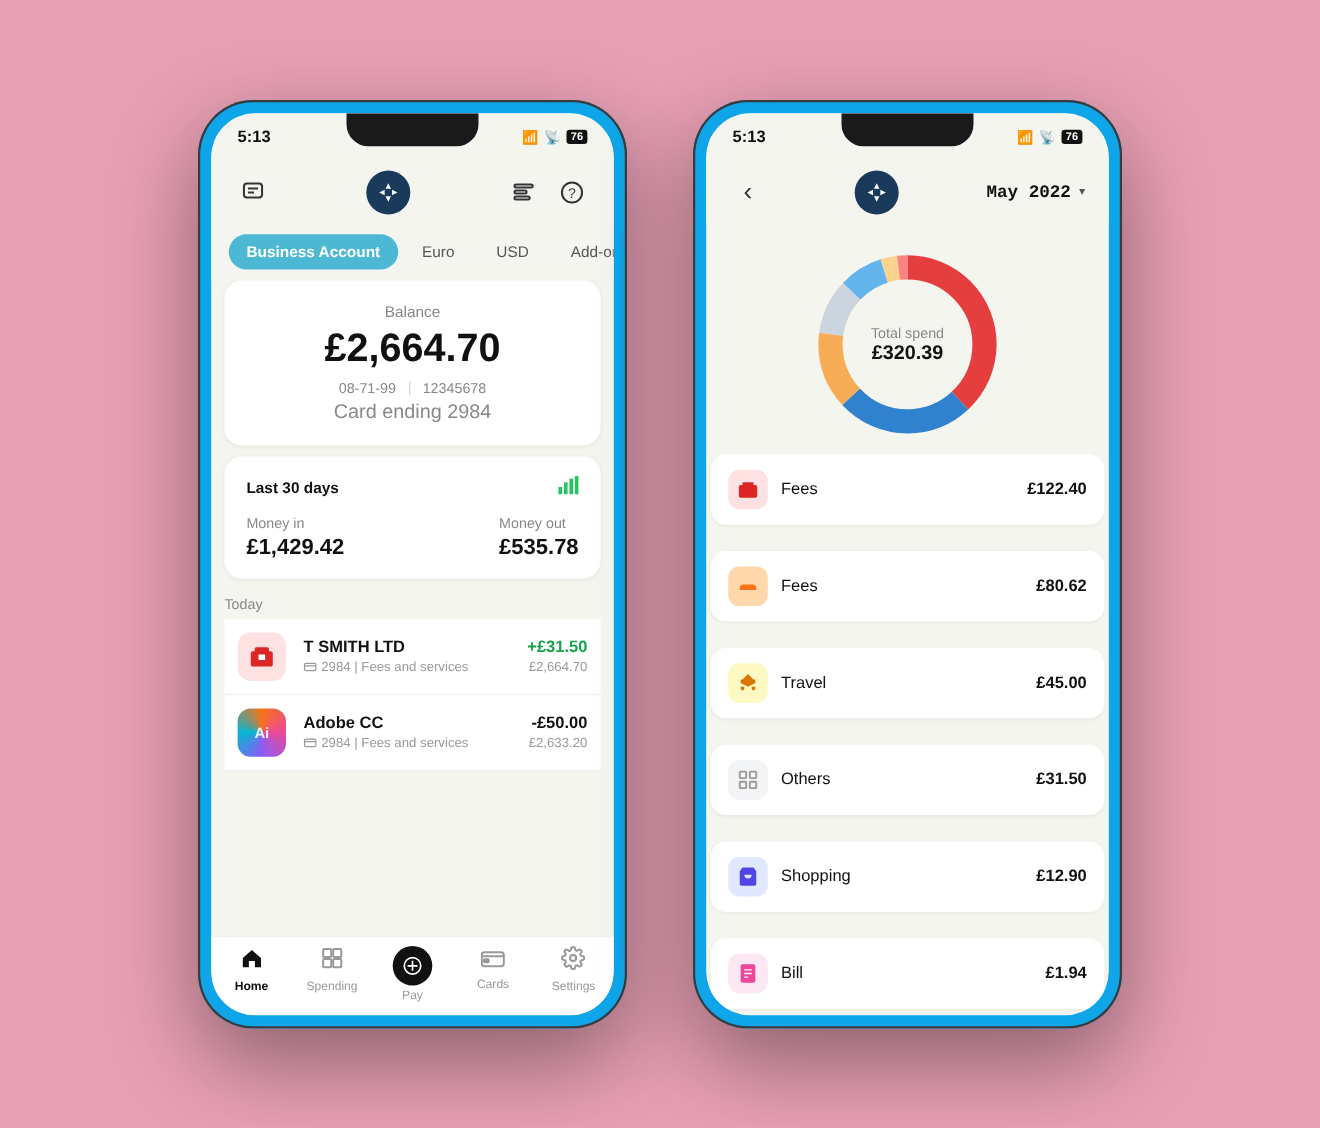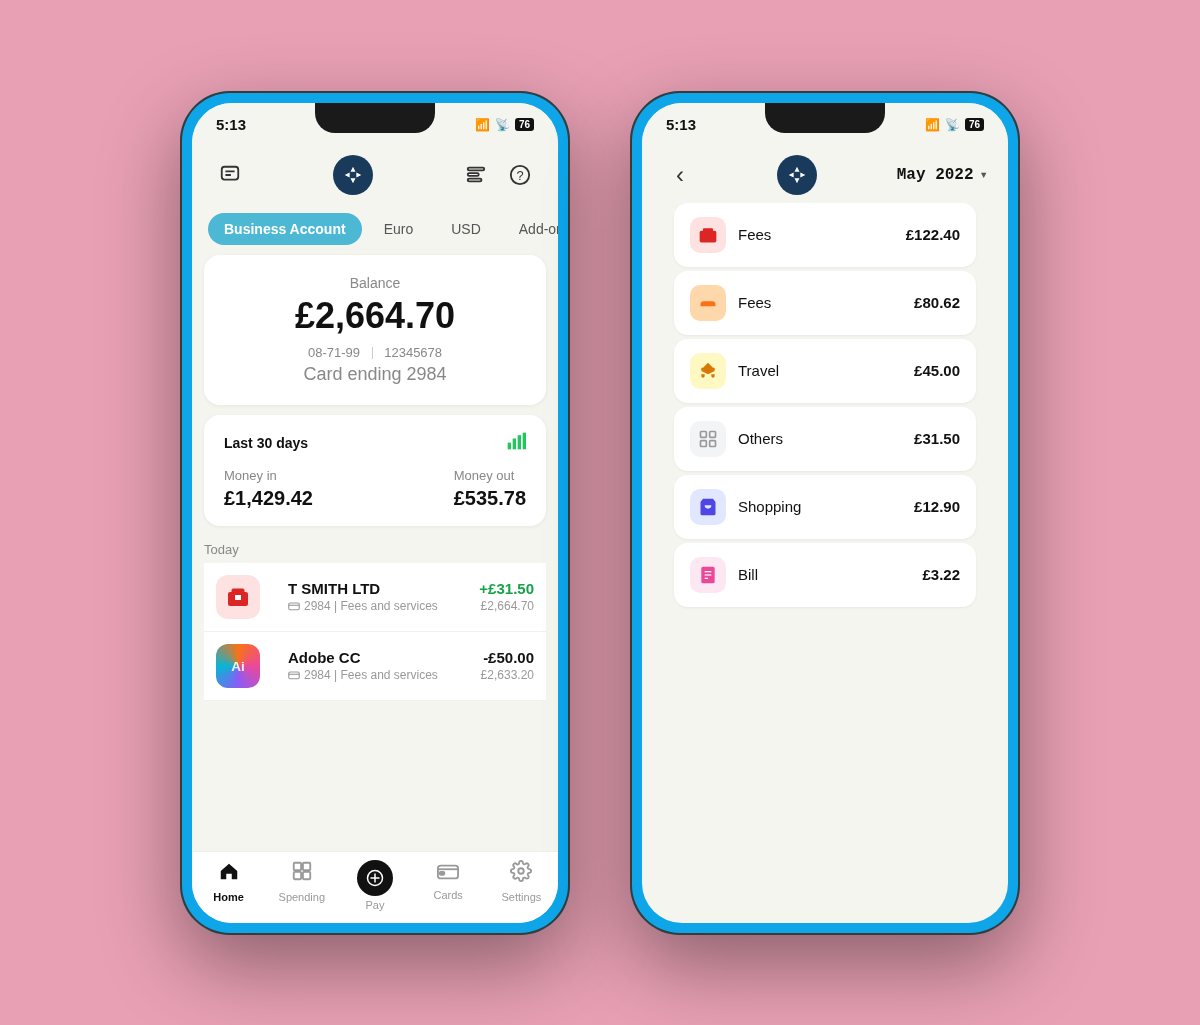--- a/index.html
+++ b/index.html
@@ -231,21 +231,21 @@
       color: #888;
       padding: 6px 0;
       background: #f5f5f0;
     }
     .transaction-item {
       display: flex;
       align-items: center;
       background: white;
       padding: 12px;
       border-bottom: 1px solid #f0f0f0;
-      gap: 28px;
+      gap: 16px;
     }
     .tx-avatar {
       width: 44px;
       height: 44px;
       border-radius: 12px;
       display: flex;
       align-items: center;
       justify-content: center;
       font-size: 20px;
       flex-shrink: 0;
@@ -344,24 +344,24 @@
       font-size: 13px;
       color: #888;
     }
     .donut-value {
       font-size: 18px;
       font-weight: 700;
       color: #111;
     }
 
     .category-list {
-      padding: 0 32px;
+      padding: 0 4px;
       display: flex;
       flex-direction: column;
-      gap: 4px;
+      gap: 24px;
       overflow-y: auto;
       flex: 1;
     }
     .category-item {
       background: white;
       border-radius: 14px;
       padding: 14px 16px;
       display: flex;
       align-items: center;
       gap: 12px;
@@ -628,20 +628,40 @@
         <svg width="20" height="20" viewBox="0 0 24 24" fill="white">
           <path d="M12 2L15 8H9L12 2ZM12 22L9 16H15L12 22ZM2 12L8 9V15L2 12ZM22 12L16 15V9L22 12Z"></path>
         </svg>
       </div>
       <div class="month-selector">
         <span>May 2022</span>
         <span class="chevron-down">▾</span>
       </div>
     </div>
 
+    <div class="donut-section">
+      <div class="donut-container">
+        <svg viewBox="0 0 180 180" width="180" height="180">
+
+          <circle cx="90" cy="90" r="70" fill="none" stroke="#e53e3e" stroke-width="22" stroke-dasharray="167.1 272.7" stroke-dashoffset="0" transform="rotate(-90 90 90)"></circle>
+          <circle cx="90" cy="90" r="70" fill="none" stroke="#3182ce" stroke-width="22" stroke-dasharray="109.9 329.9" stroke-dashoffset="-167.1" transform="rotate(-90 90 90)"></circle>
+          <circle cx="90" cy="90" r="70" fill="none" stroke="#f6ad55" stroke-width="22" stroke-dasharray="61.6 378.2" stroke-dashoffset="-277" transform="rotate(-90 90 90)"></circle>
+          <circle cx="90" cy="90" r="70" fill="none" stroke="#cbd5e0" stroke-width="22" stroke-dasharray="43.9 395.9" stroke-dashoffset="-338.6" transform="rotate(-90 90 90)"></circle>
+          <circle cx="90" cy="90" r="70" fill="none" stroke="#63b3ed" stroke-width="22" stroke-dasharray="35.1 404.7" stroke-dashoffset="-382.5" transform="rotate(-90 90 90)"></circle>
+          <circle cx="90" cy="90" r="70" fill="none" stroke="#fbd38d" stroke-width="22" stroke-dasharray="13.2 426.6" stroke-dashoffset="-417.6" transform="rotate(-90 90 90)"></circle>
+          <circle cx="90" cy="90" r="70" fill="none" stroke="#fc8181" stroke-width="22" stroke-dasharray="8.8 431" stroke-dashoffset="-430.8" transform="rotate(-90 90 90)"></circle>
+
+          <circle cx="90" cy="90" r="58" fill="#f5f5f0"></circle>
+        </svg>
+        <div class="donut-center">
+          <div class="donut-label">Total spend</div>
+          <div class="donut-value">£320.39</div>
+        </div>
+      </div>
+    </div>
 
     <div class="category-list">
 
       <div class="category-item">
         <div class="cat-icon red">
           <svg width="20" height="20" viewBox="0 0 24 24" fill="#dc2626">
               <rect x="2" y="7" width="20" height="14" rx="2"></rect>
               <rect x="6" y="4" width="12" height="5" rx="1"></rect>
             </svg>
         </div>
@@ -696,17 +716,17 @@
       <div class="category-item">
         <div class="cat-icon pink">
           <svg width="20" height="20" viewBox="0 0 24 24" fill="#ec4899">
               <rect x="4" y="2" width="16" height="20" rx="2"></rect>
               <line x1="8" y1="8" x2="16" y2="8" stroke="white" stroke-width="1.5"></line>
               <line x1="8" y1="12" x2="16" y2="12" stroke="white" stroke-width="1.5"></line>
               <line x1="8" y1="16" x2="12" y2="16" stroke="white" stroke-width="1.5"></line>
             </svg>
         </div>
         <span class="cat-name">Bill</span>
-        <span class="cat-amount">£3.22</span>
+        <span class="cat-amount">£1.94</span>
       </div>
     </div>
   </div>
 </div>
 
 </body></html>

